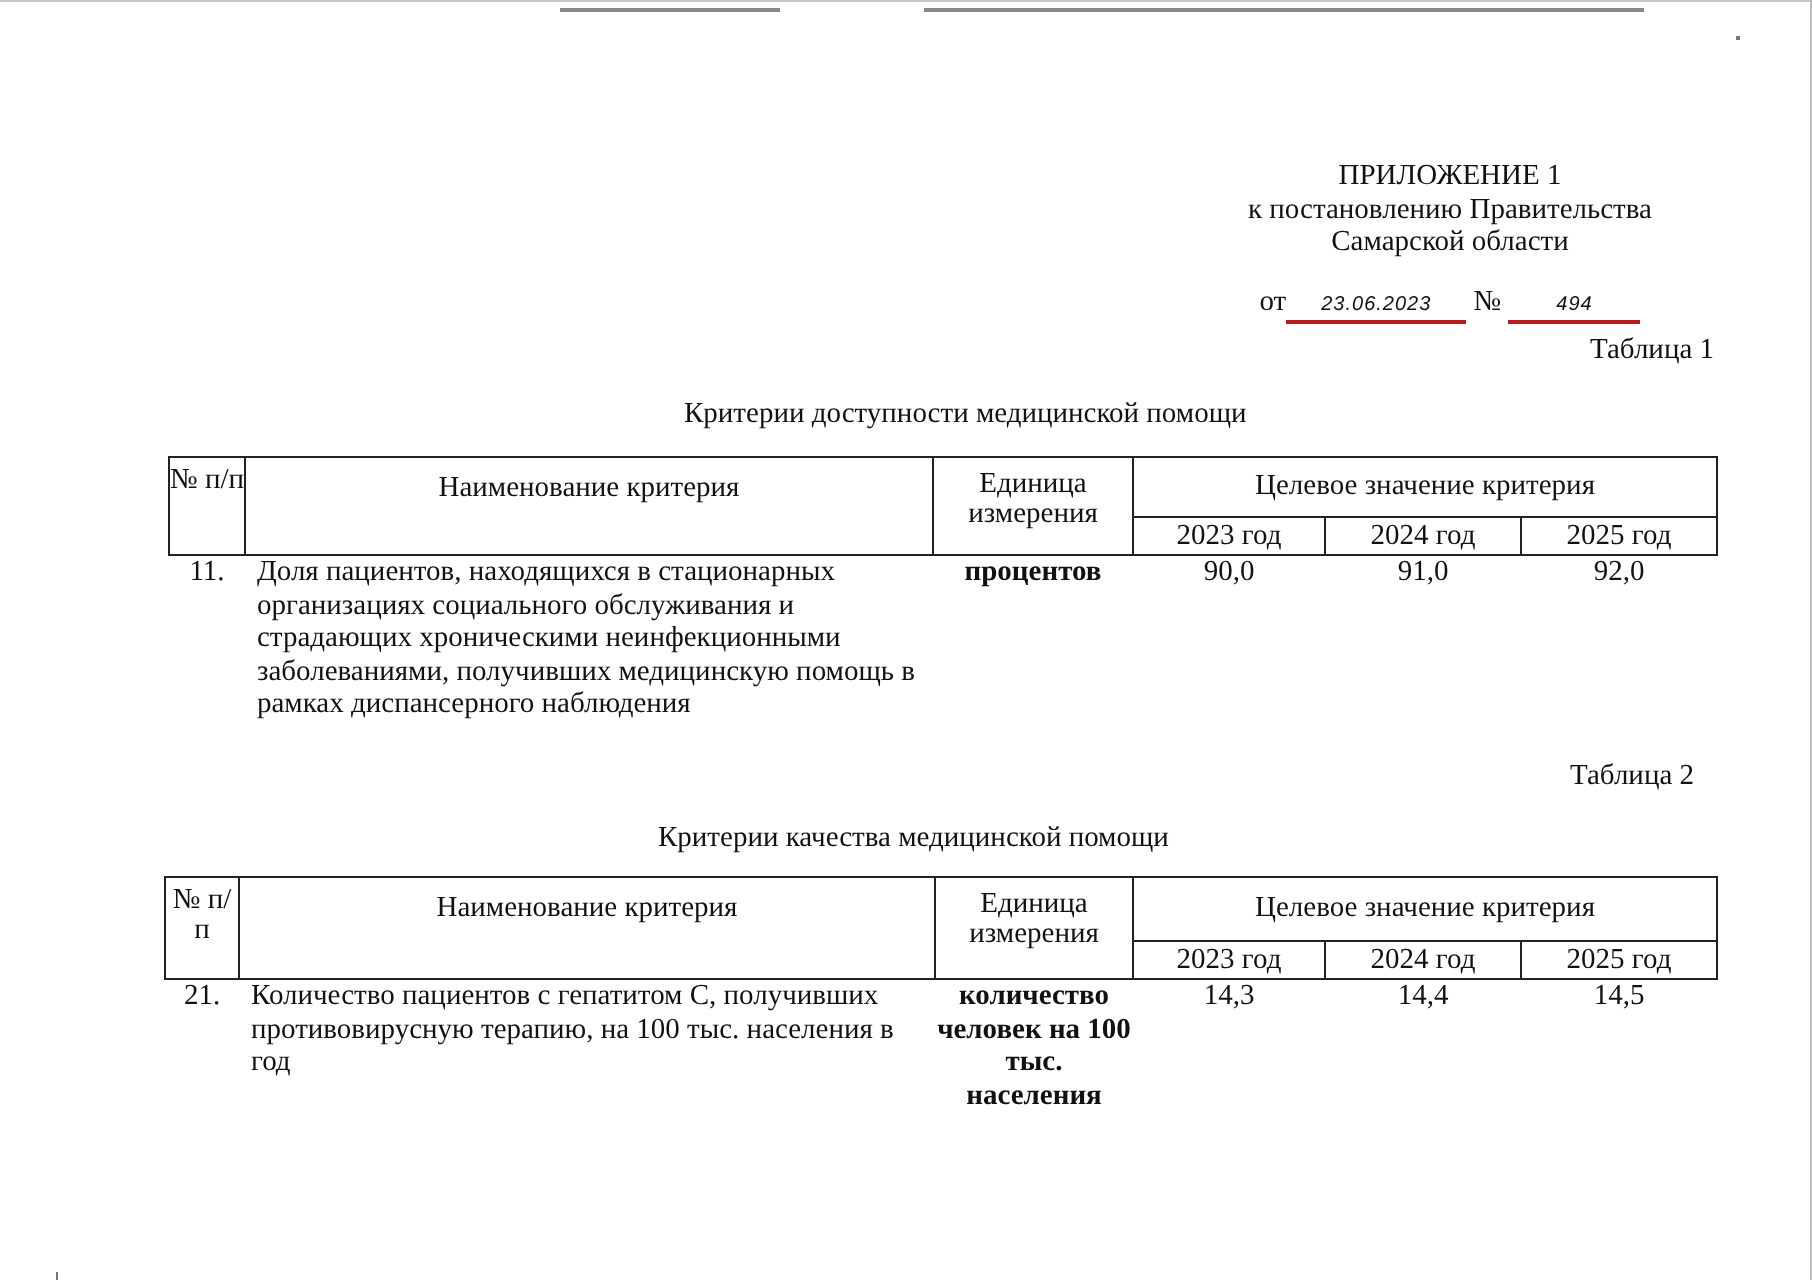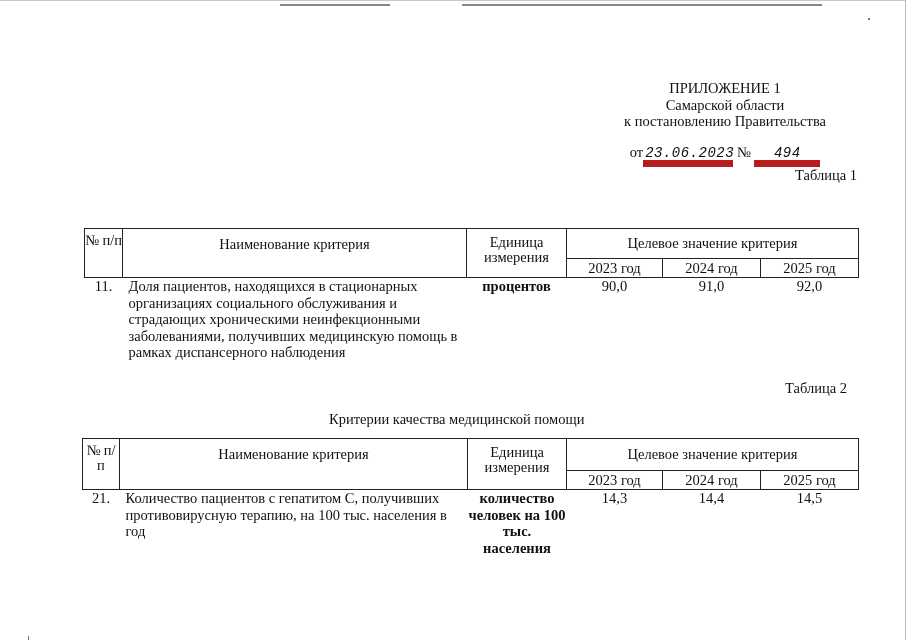--- a/index.html
+++ b/index.html
@@ -5,21 +5,21 @@
   html, body { margin:0; padding:0; background:#fff; }
   body { width:906px; height:640px; position:relative; overflow:hidden;
          font-family:"Liberation Serif","DejaVu Serif",serif; color:#111; }
   .page { position:absolute; left:0; top:0; width:906px; height:598px; background:#fff; }
   .scan-top { position:absolute; top:0; left:0; width:906px; height:1px; background:#c8c8c8; }
   .scan-line { position:absolute; top:4px; height:2px; background:#888; }
   .scan-right { position:absolute; right:0; top:0; width:1px; height:640px; background:#bbb; }
 
   .appendix { position:absolute; left:600px; top:80px; width:250px; text-align:center; font-size:14.5px; line-height:16.5px; }
   .appendix .line { display:block; white-space:nowrap; }
-  .sig { display:inline-block; font-family:Liberation Mono, monospace; font-style:italic; font-size:14px; border-bottom:7px solid #b91c1c; line-height:14px; padding:0 2px; letter-spacing:0.5px; }
+  .sig { display:inline-block; font-family:Liberation Sans, sans-serif; font-style:italic; font-size:10px; border-bottom:2px solid #b91c1c; line-height:14px; padding:0 2px; letter-spacing:0.5px; }
   .sig.date { width:86px; }
   .sig.num { width:62px;margin-top:16px; }
 
   .table-label { position:absolute; font-size:14.5px; }
   .table-title { position:absolute; font-size:14.5px; }
 
   table.crit { position:absolute; border-collapse:collapse; font-size:14.5px; table-layout:fixed; }
   table.crit th { border:1.2px solid #222; font-weight:normal; padding:0; line-height:15px; vertical-align:middle; }
   table.crit td { border:none; vertical-align:top; padding:0; line-height:16.5px; }
   td.num { text-align:center; }
@@ -37,30 +37,31 @@
 <div class="page">
   <div class="scan-top"></div>
   <div class="scan-line" style="left:280px;width:110px;"></div>
   <div class="scan-line" style="left:462px;width:360px;"></div>
   <div class="scan-right"></div>
   <div class="speck" style="left:868px;top:18px;width:2px;height:2px;"></div>
   <div class="speck" style="left:28px;top:636px;width:1px;height:4px;"></div>
 
   <div class="appendix">
     <span class="line">ПРИЛОЖЕНИЕ 1</span>
+    <span class="line">к постановлению Правительства</span>
     <span class="line">Самарской области</span>
-    <span class="line">к постановлению Правительства</span>
     <span class="line">
       <span>от</span><span class="sig date">23.06.2023</span>
       <span>№</span>
       <span class="sig num">494</span>
     </span>
   </div>
 
   <div class="table-label" style="left:795px;top:167px;text-align:right;">Таблица 1</div>
+  <div class="table-title" style="left:342px;top:199px;">Критерии доступности медицинской помощи</div>
 
   <table class="crit" style="left:84px;top:228px;width:774px;">
     <colgroup>
       <col style="width:38px">
         <col style="width:344px">
         <col style="width:100px">
       <col style="width:96px">
         <col style="width:98px">
         <col style="width:98px">
     </colgroup>

